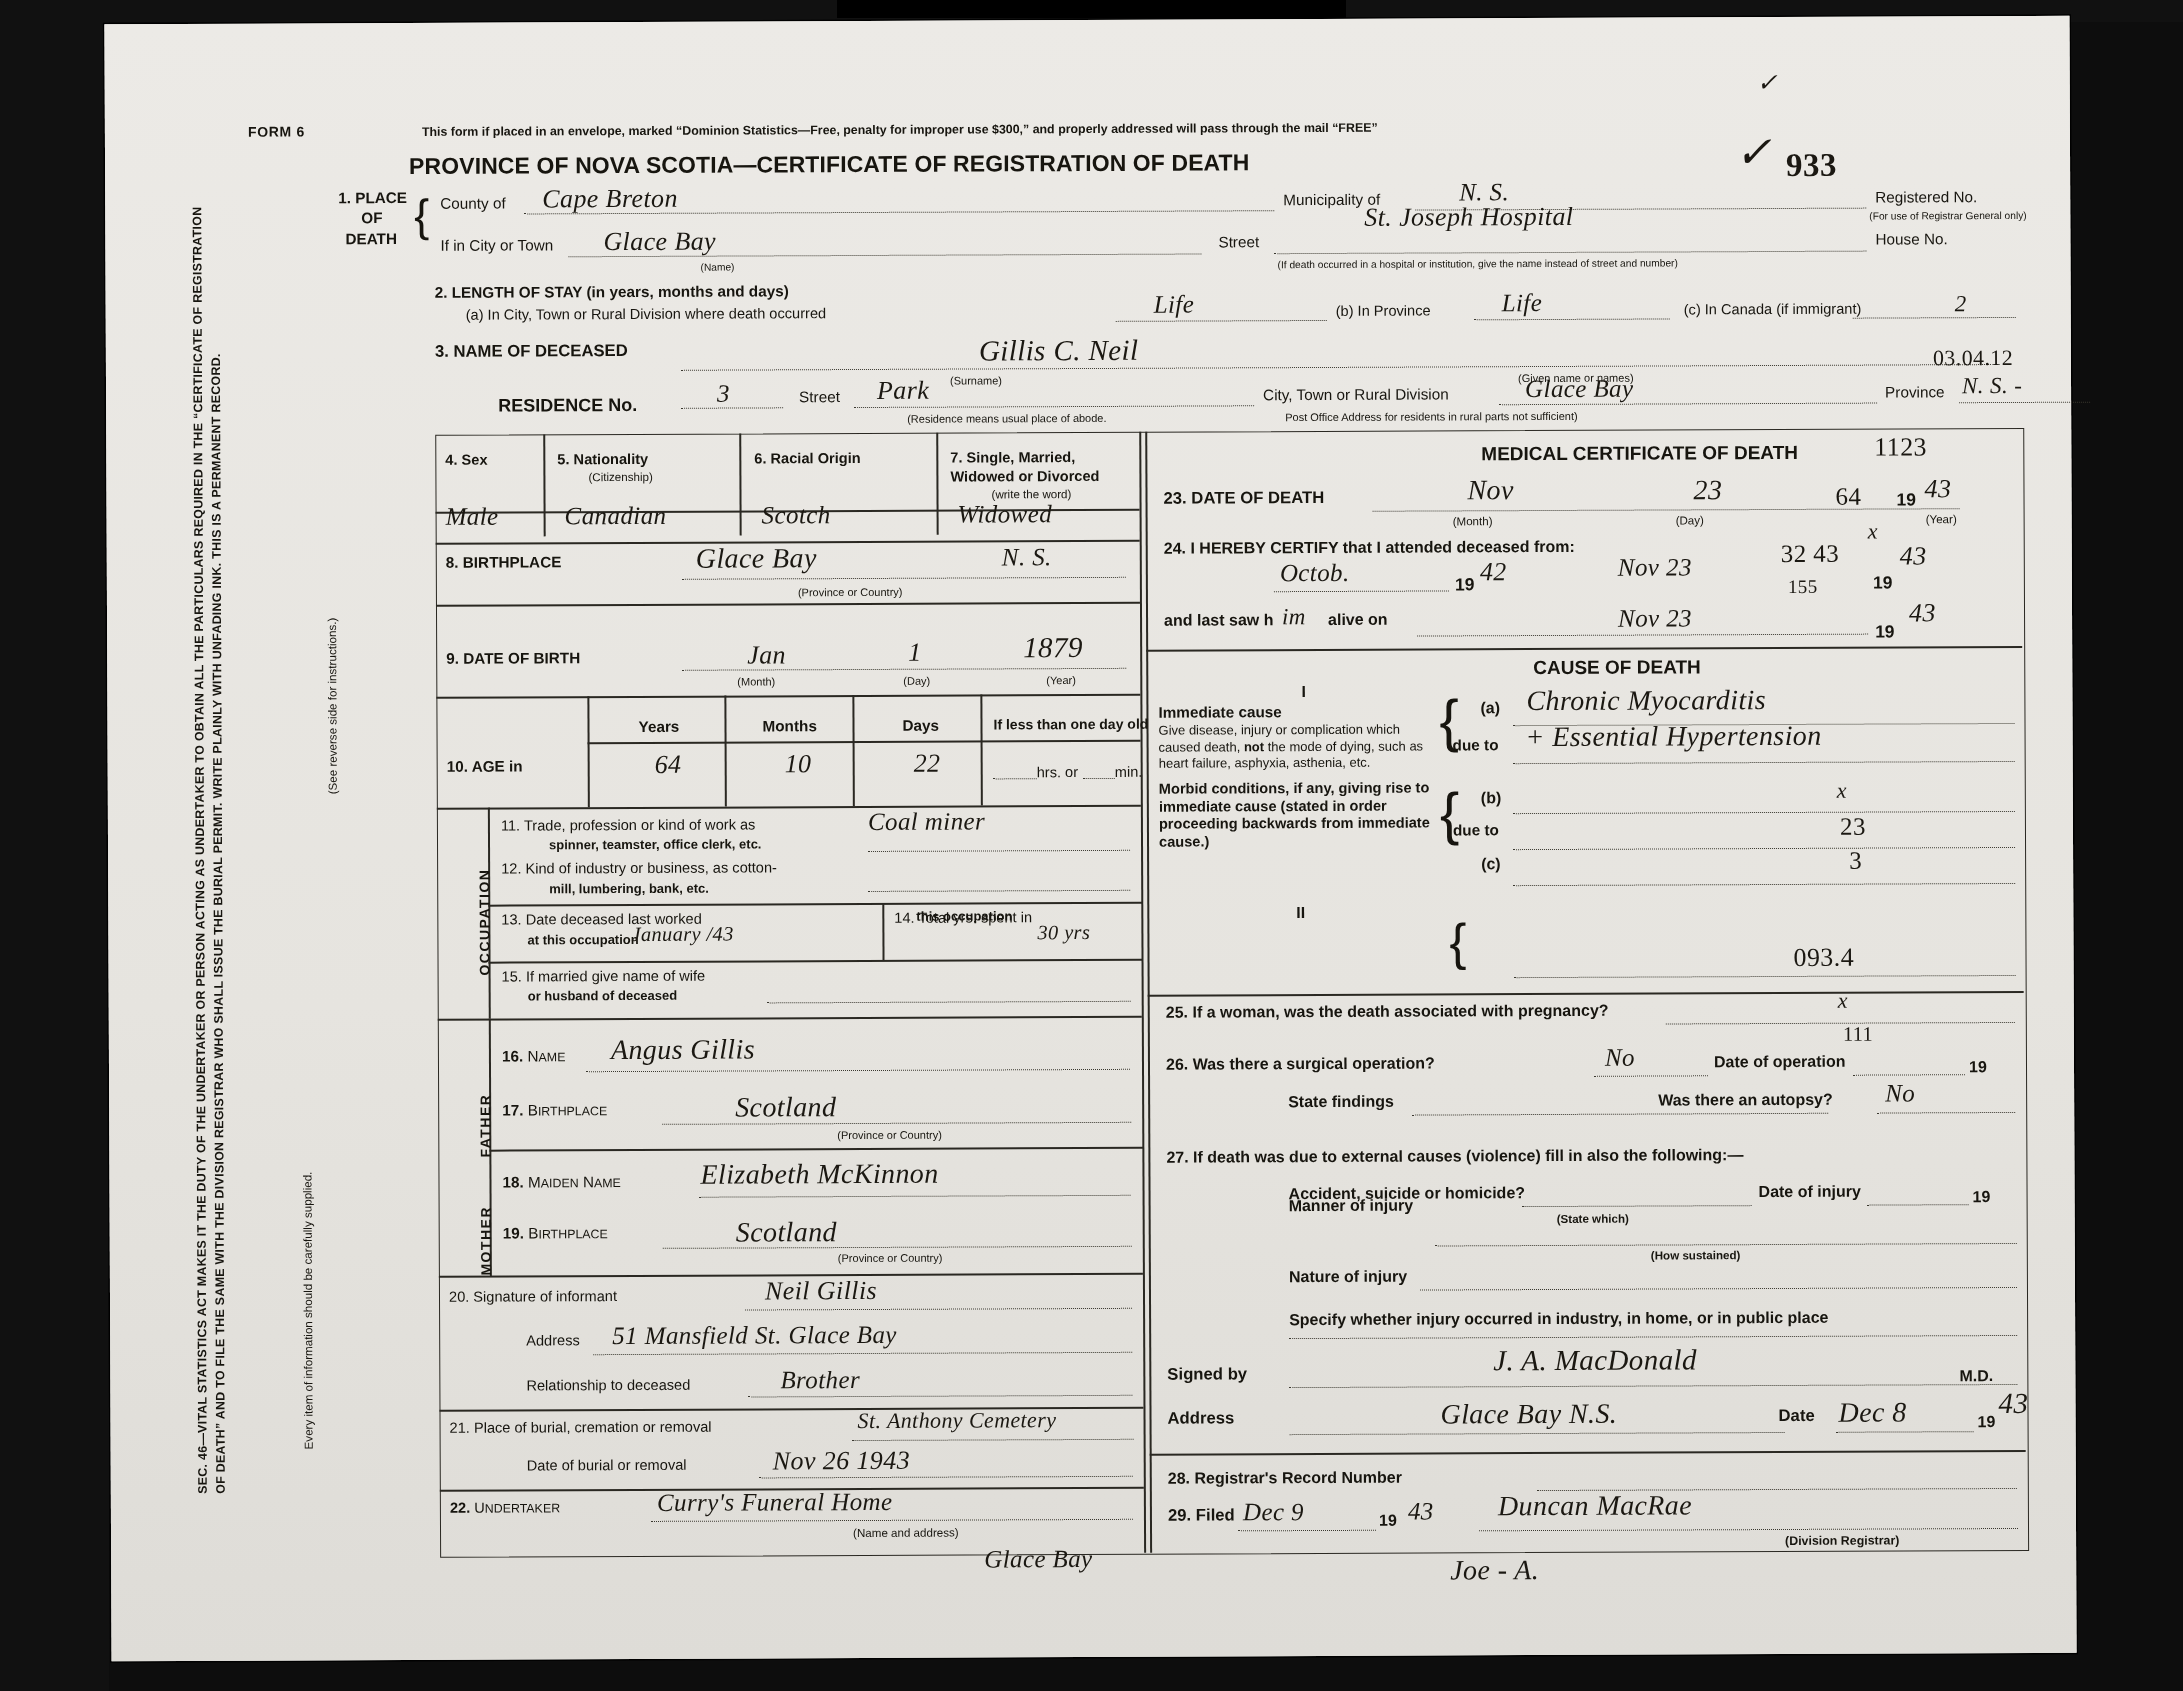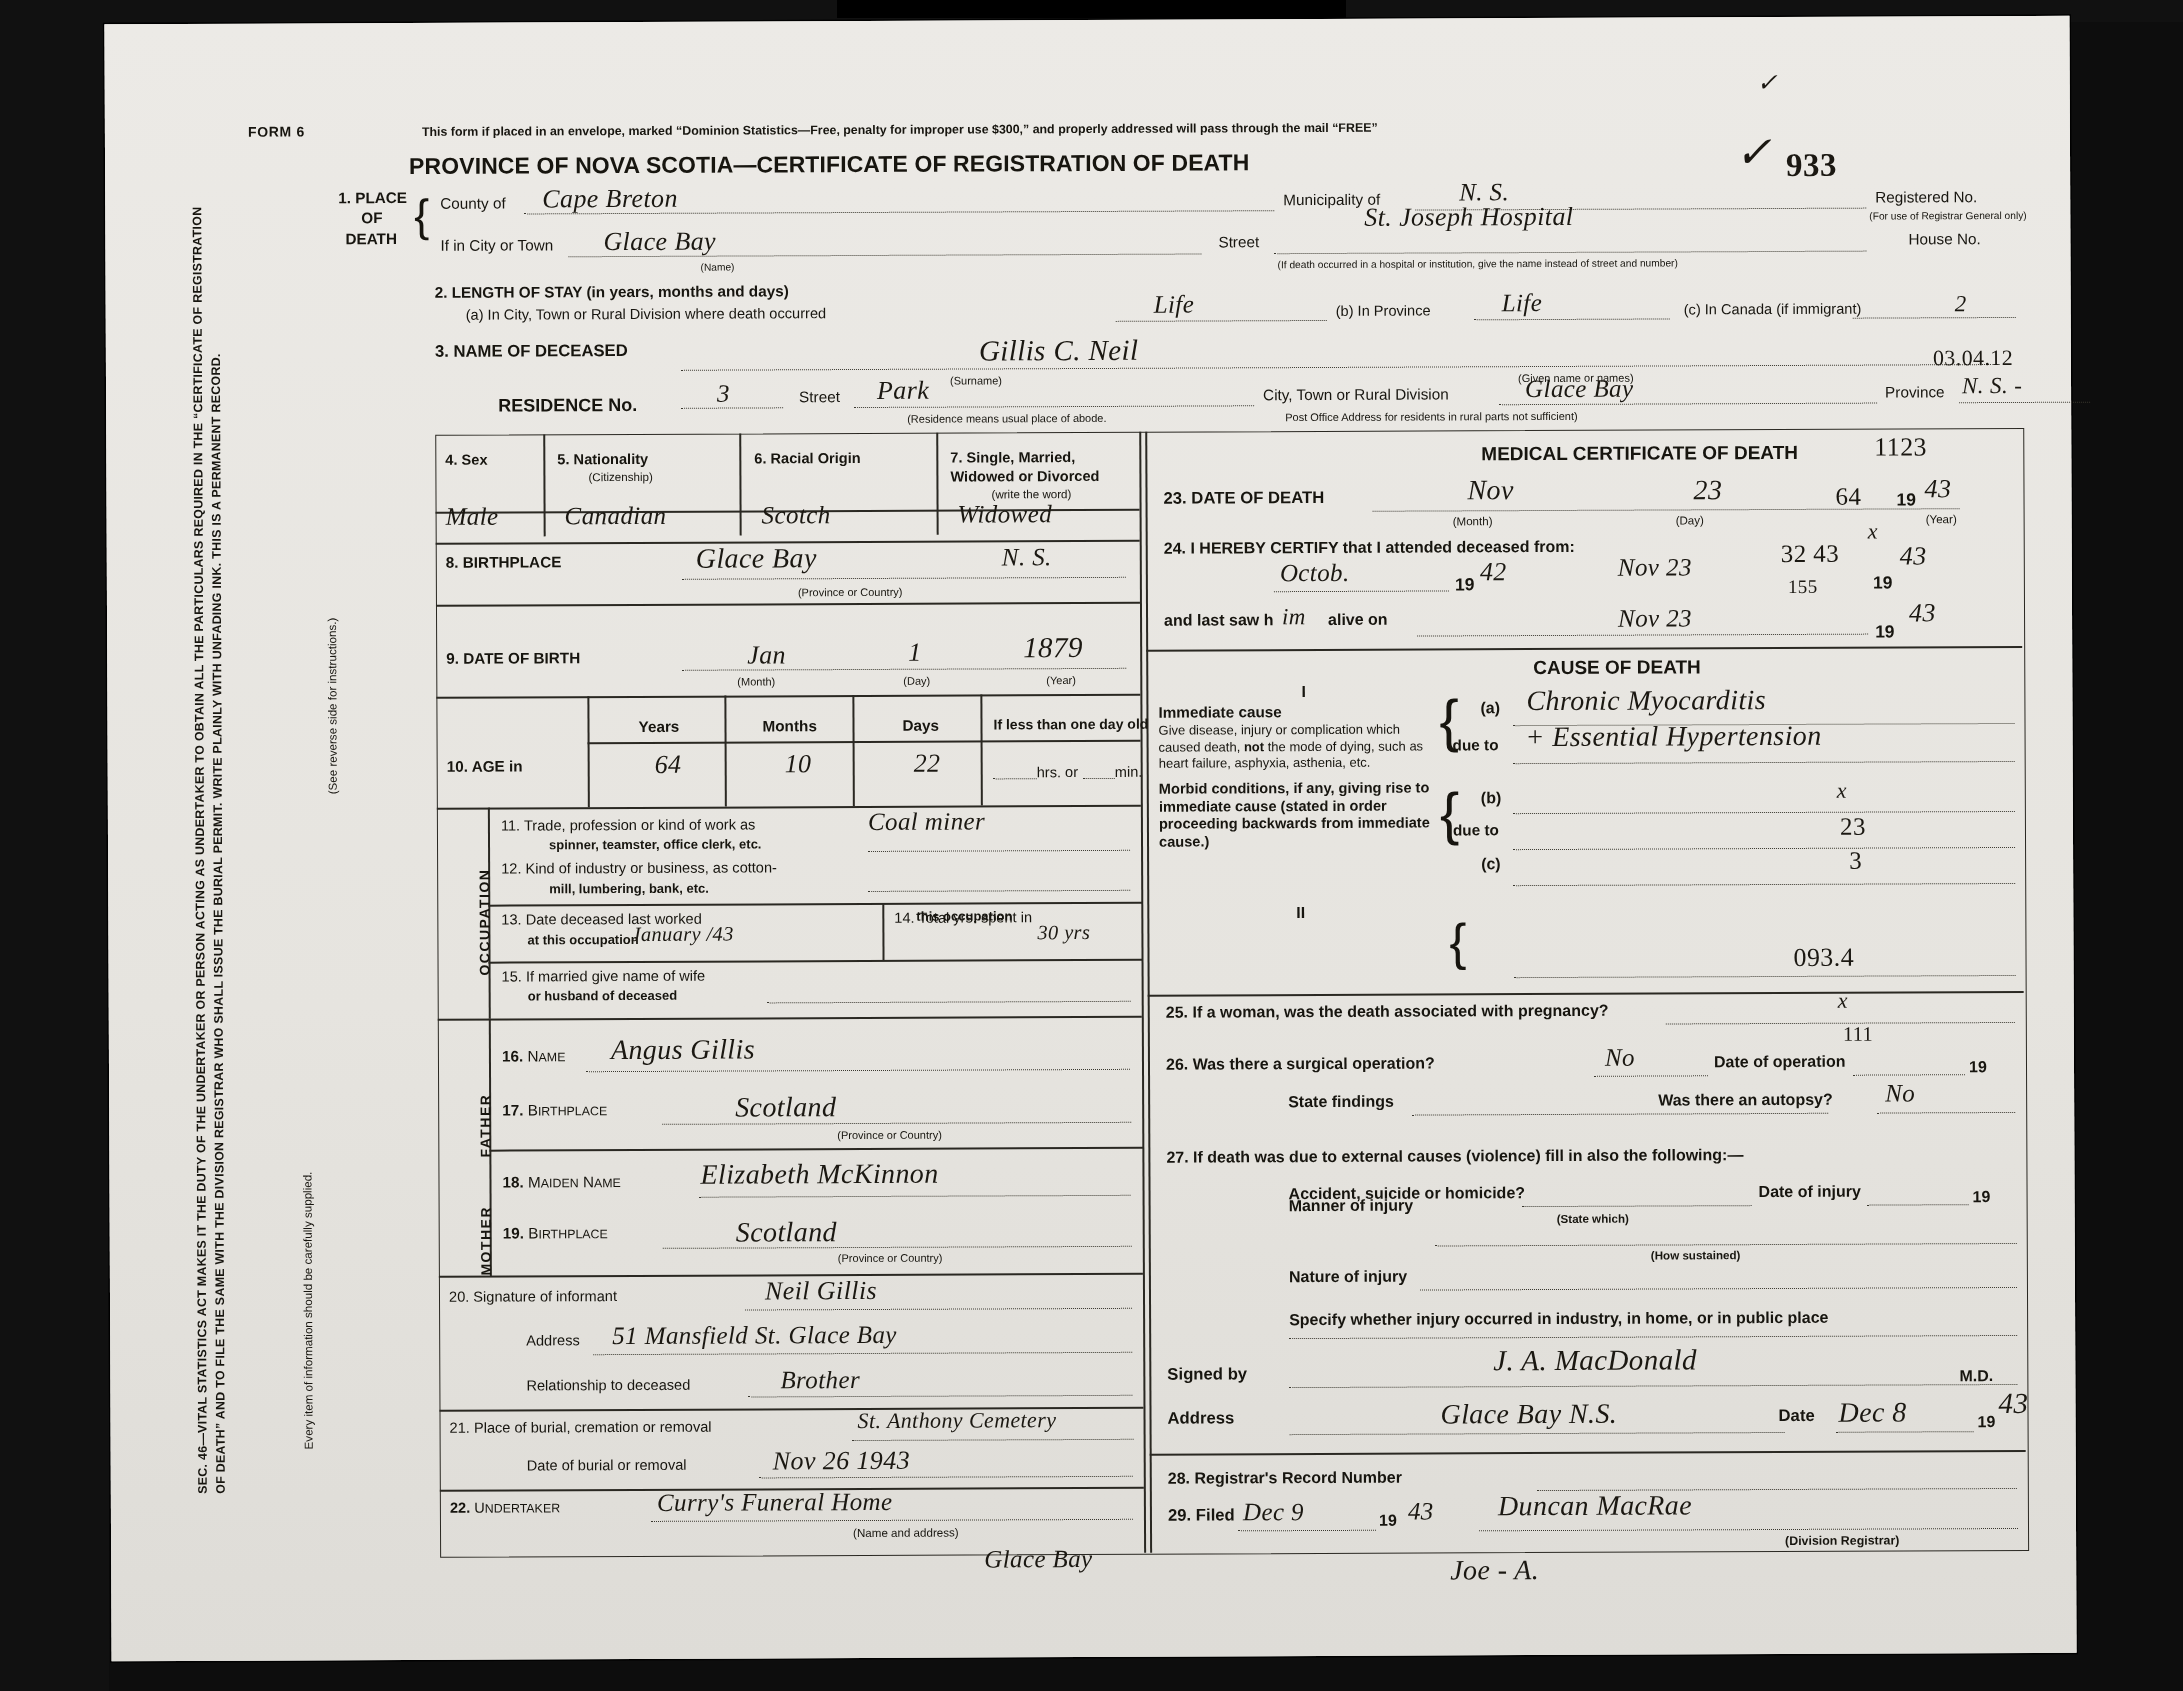--- a/index.html
+++ b/index.html
@@ -68,21 +68,21 @@
     <div class="t tiny" style="left:1764px;top:194px;font-size:10.2px;">(For use of Registrar General only)</div>
 
     <div class="t" style="left:335px;top:214px;font-size:15.3px;">If in City or Town</div>
     <div class="dotted" style="left:463px;top:234px;width:633px;"></div>
     <div class="hand" style="left:498px;top:205px;font-size:26px;">Glace Bay</div>
     <div class="t tiny" style="left:595px;top:240px;font-size:10.2px;">(Name)</div>
 
     <div class="t" style="left:1113px;top:214px;font-size:15.3px;">Street</div>
     <div class="dotted" style="left:1169px;top:234px;width:592px;"></div>
     <div class="hand" style="left:1259px;top:184px;font-size:26px;">St. Joseph Hospital</div>
-    <div class="t" style="left:1770px;top:214px;font-size:15.3px;margin-left:33px;">House No.</div>
+    <div class="t" style="left:1770px;top:214px;font-size:15.3px;">House No.</div>
     <div class="t tiny" style="left:1172px;top:240px;font-size:10.2px;">(If death occurred in a hospital or institution, give the name instead of street and number)</div>
 
     <div class="t b" style="left:329px;top:261px;font-size:15.3px;">2. LENGTH OF STAY (in years, months and days)</div>
     <div class="t" style="left:360px;top:284px;font-size:14.6px;">(a) In City, Town or Rural Division where death occurred</div>
     <div class="dotted" style="left:1010px;top:301px;width:211px;"></div>
     <div class="hand" style="left:1048px;top:271px;font-size:25px;">Life</div>
     <div class="t" style="left:1230px;top:284px;font-size:14.6px;">(b) In Province</div>
     <div class="dotted" style="left:1368px;top:301px;width:196px;"></div>
     <div class="hand" style="left:1396px;top:271px;font-size:25px;">Life</div>
     <div class="t" style="left:1578px;top:284px;font-size:14.6px;">(c) In Canada (if immigrant)</div>

